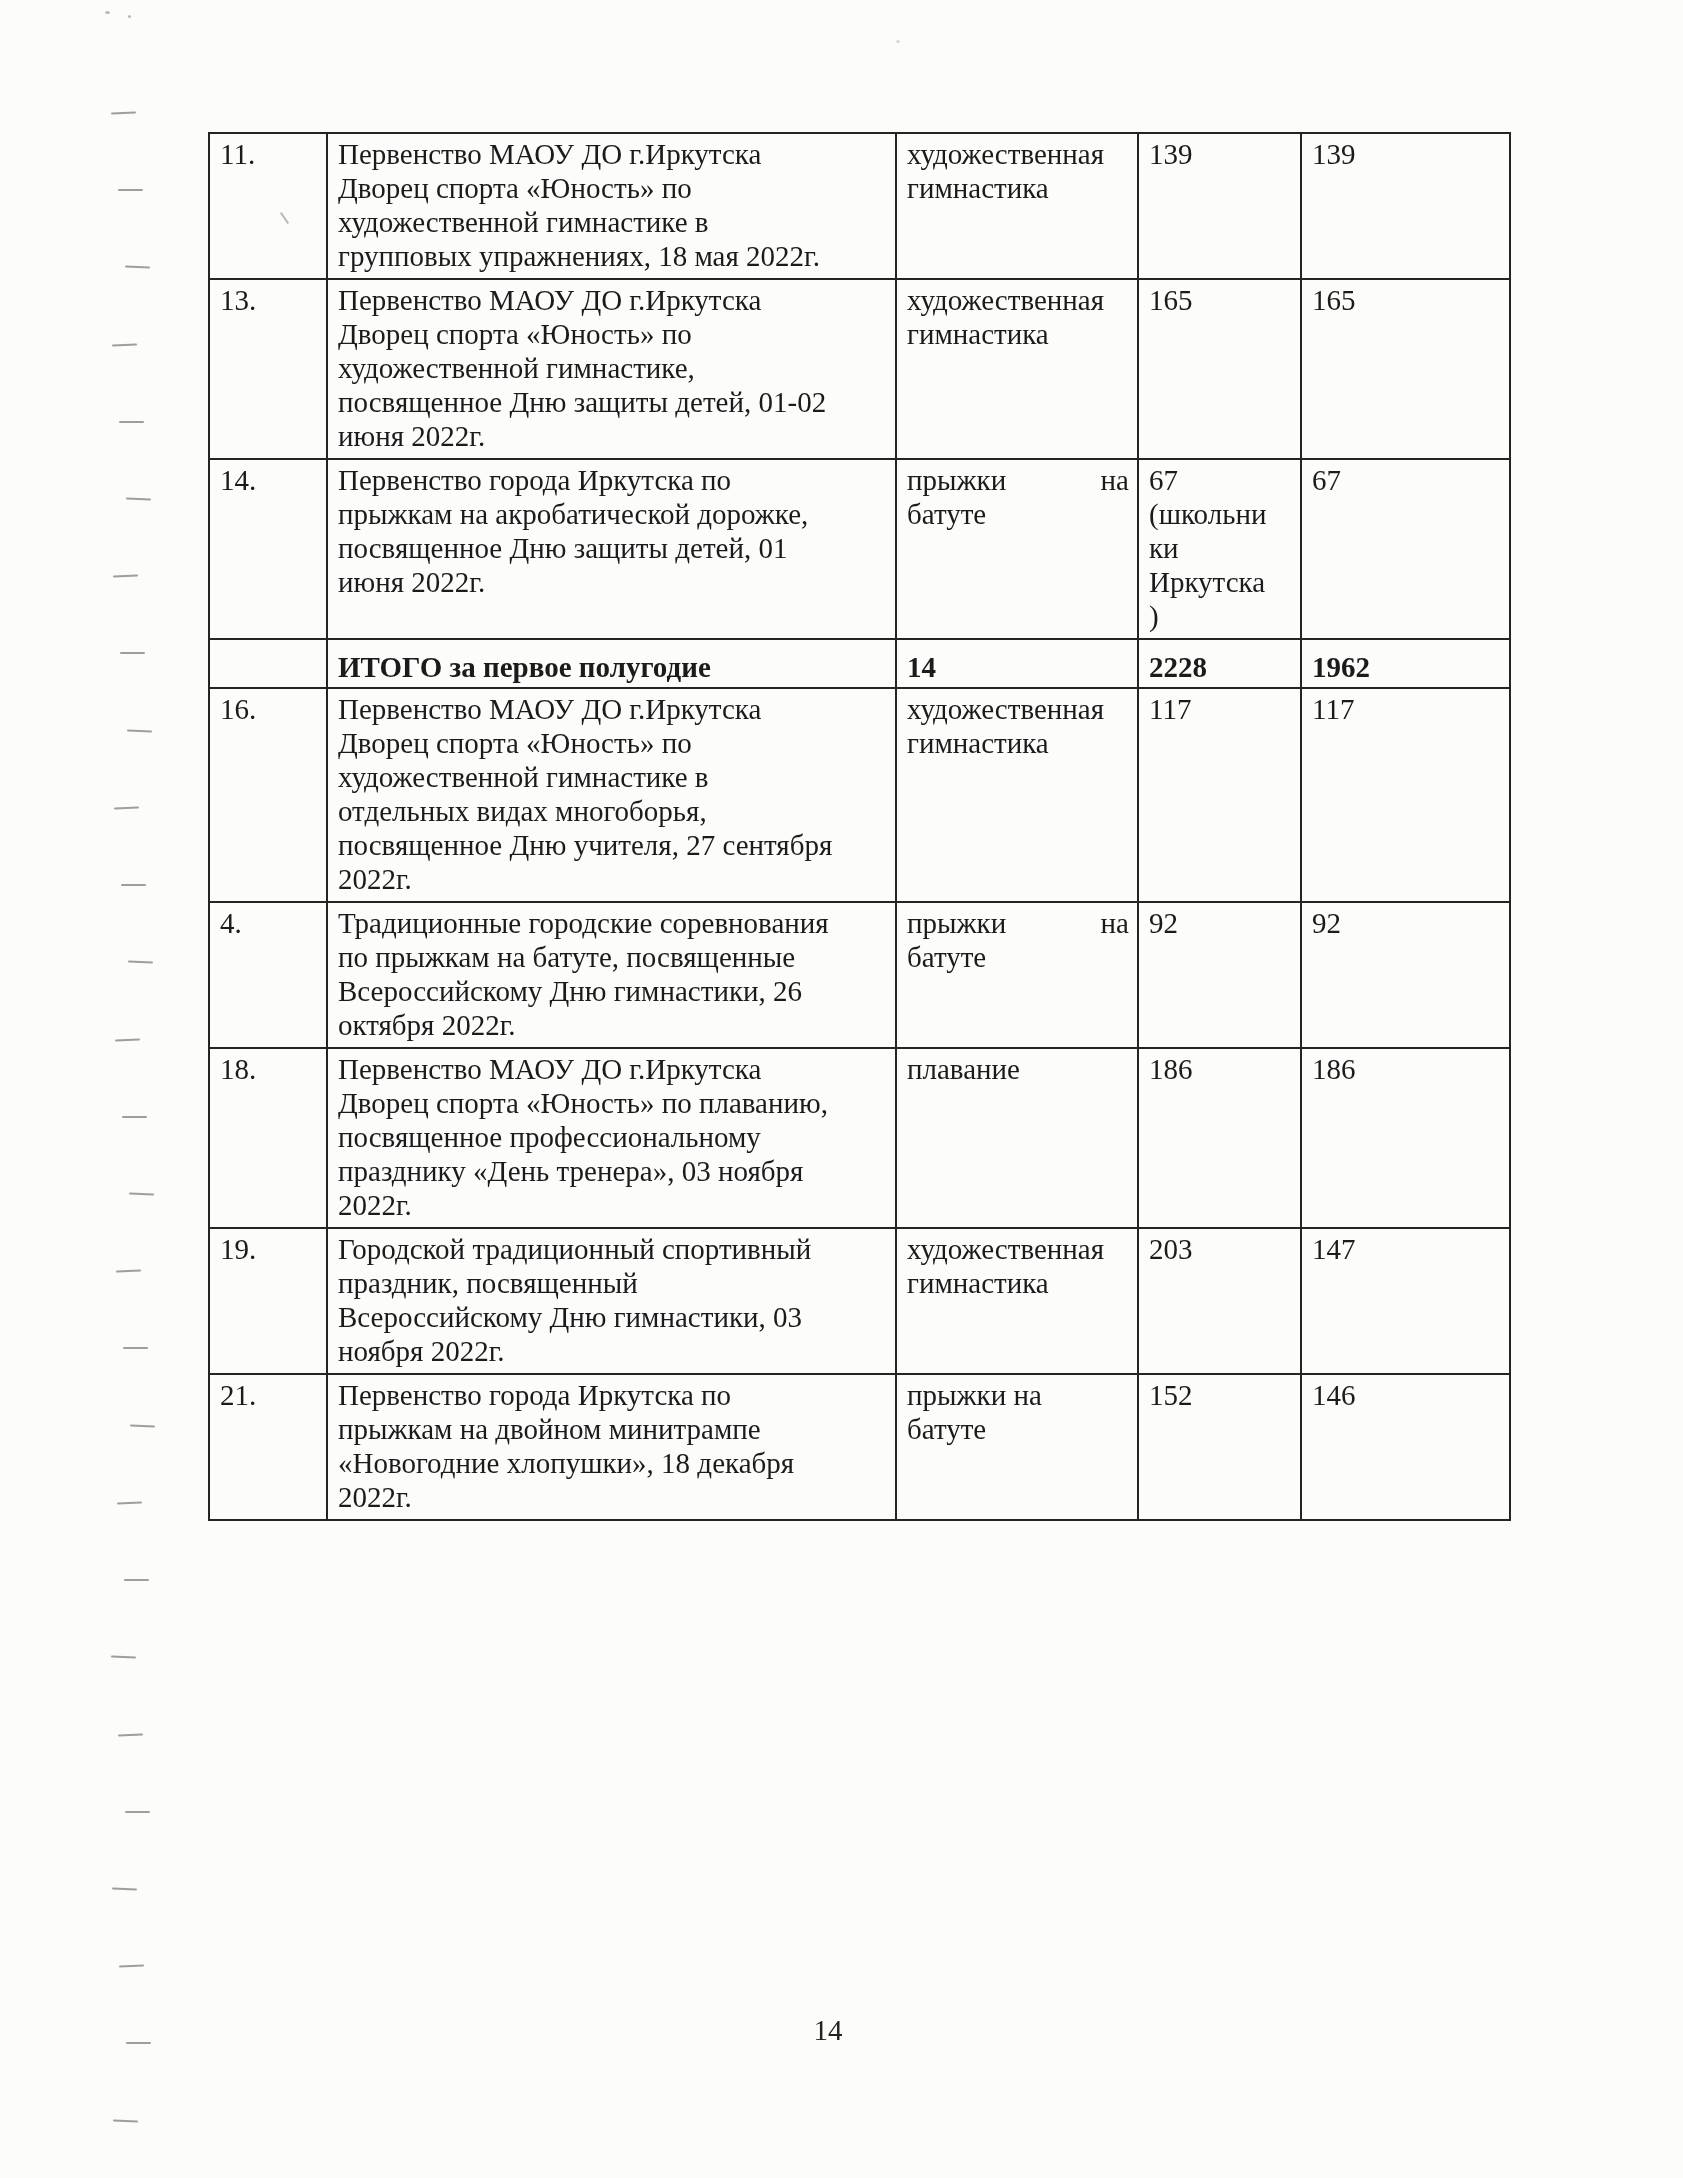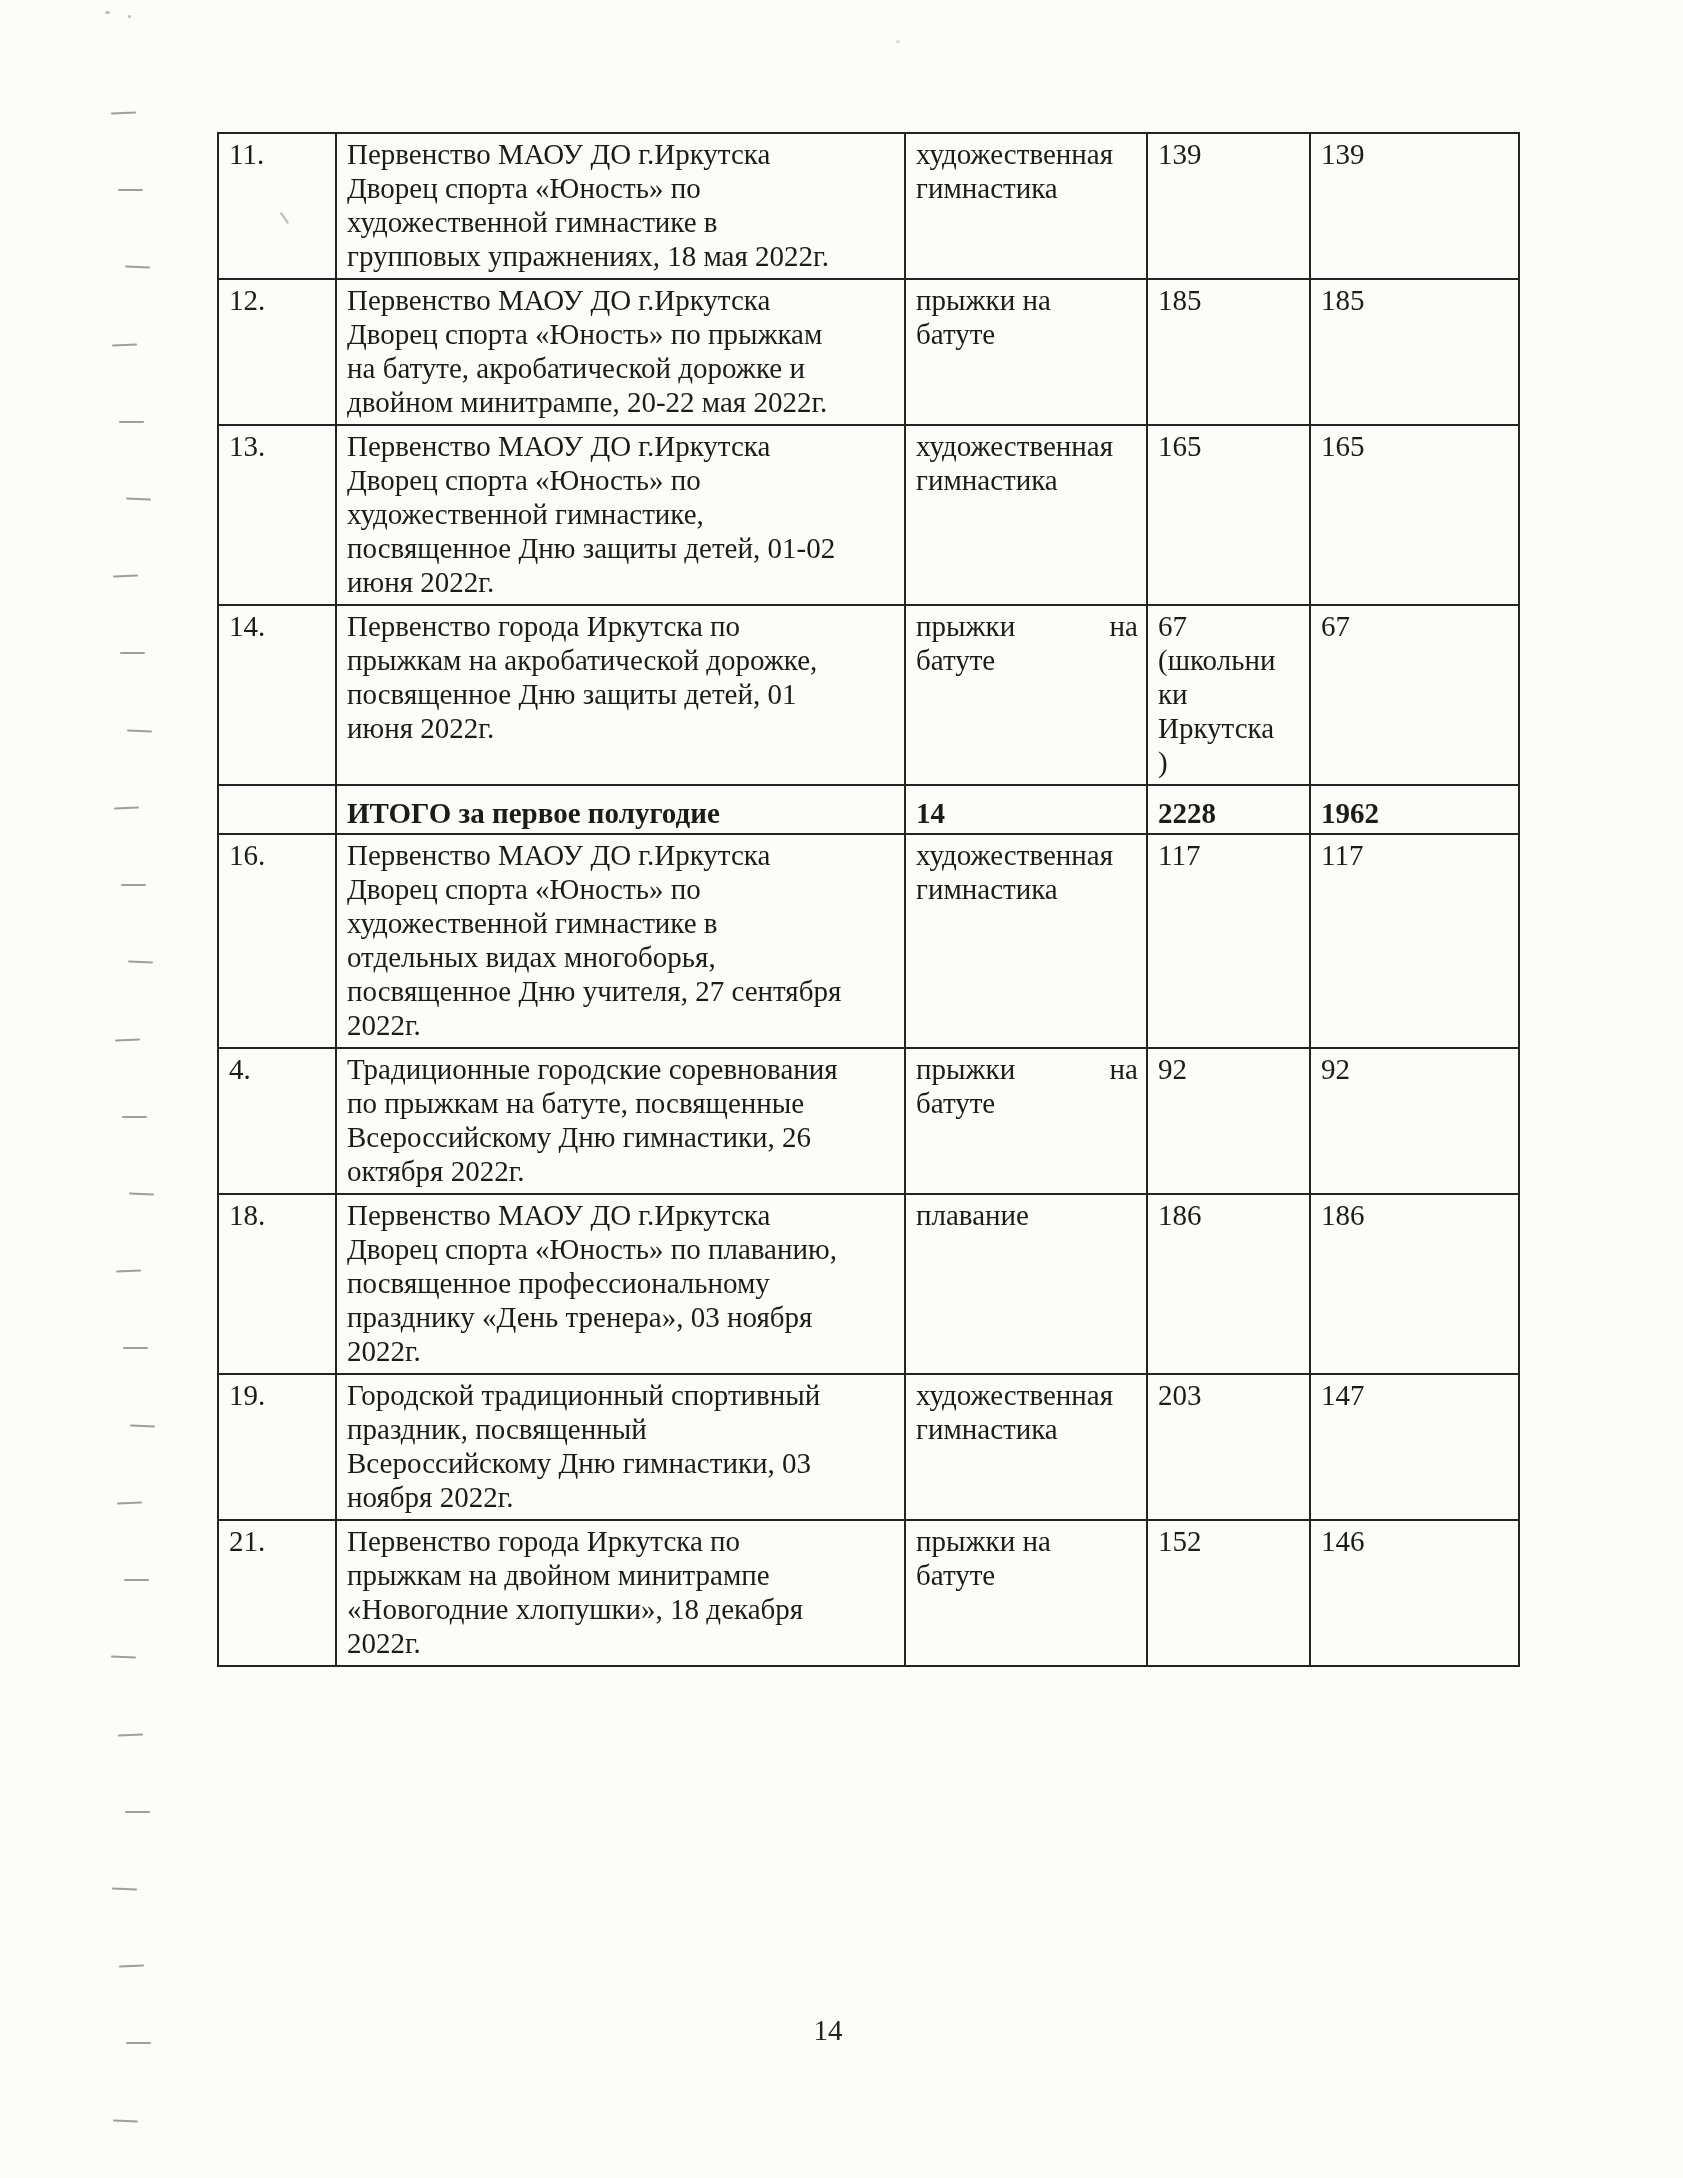--- a/index.html
+++ b/index.html
@@ -3,21 +3,21 @@
 <meta charset="utf-8">
 <style>
   html,body { margin:0; padding:0; }
   .page {
     position:relative; width:1683px; height:2178px;
     background:#fcfcfb; color:#1c1c1c;
     font-family:"Liberation Serif","DejaVu Serif",serif;
     overflow:hidden;
   }
   table.events {
-    position:absolute; left:217px; top:132px; width:1301px;
+    position:absolute; left:208px; top:132px; width:1301px;
     border-collapse:collapse; table-layout:fixed;
     background:transparent;
   }
   table.events td {
     border:2px solid #242424;
     vertical-align:top;
     font-size:29px; line-height:34px;
     white-space:pre-line;
     padding:3px 8px 5px 10px;
     overflow:hidden;
@@ -61,31 +61,20 @@
         <tr>
           <td class="c-num">11.</td>
           <td class="c-event">Первенство МАОУ ДО г.Иркутска
 Дворец спорта «Юность» по
 художественной гимнастике в
 групповых упражнениях, 18 мая 2022г.</td>
           <td class="c-sport">художественная
 гимнастика</td>
           <td class="c-n1">139</td>
           <td class="c-n2">139</td>
-        </tr>
-        <tr>
-          <td class="c-num">12.</td>
-          <td class="c-event">Первенство МАОУ ДО г.Иркутска
-Дворец спорта «Юность» по прыжкам
-на батуте, акробатической дорожке и
-двойном минитрампе, 20-22 мая 2022г.</td>
-          <td class="c-sport">прыжки на
-батуте</td>
-          <td class="c-n1">185</td>
-          <td class="c-n2">185</td>
         </tr>
         <tr>
           <td class="c-num">13.</td>
           <td class="c-event">Первенство МАОУ ДО г.Иркутска
 Дворец спорта «Юность» по
 художественной гимнастике,
 посвященное Дню защиты детей, 01-02
 июня 2022г.</td>
           <td class="c-sport">художественная
 гимнастика</td>

